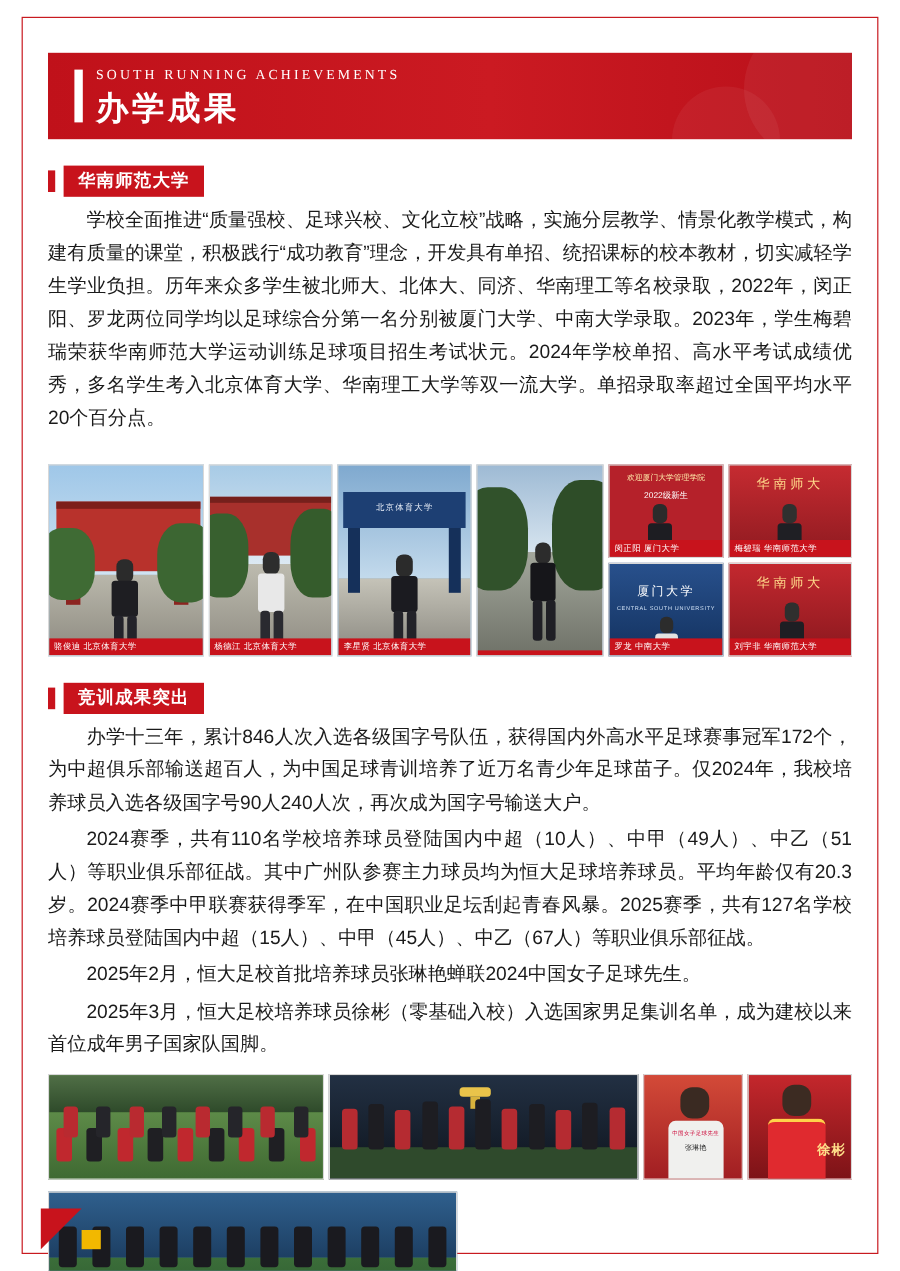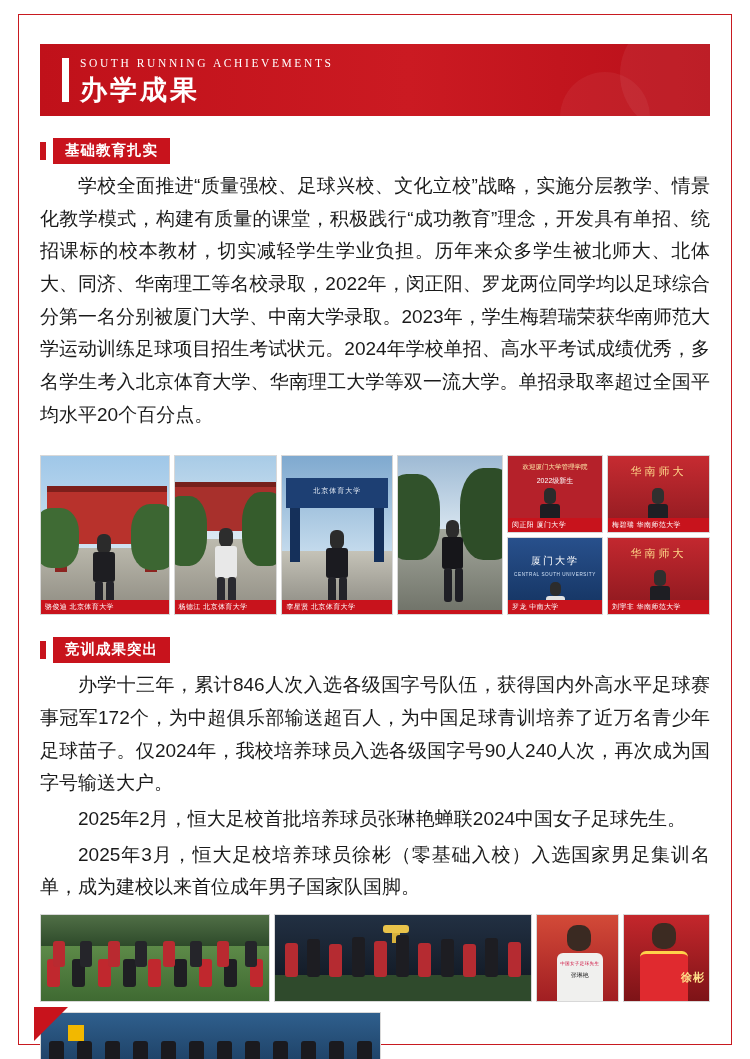--- a/index.html
+++ b/index.html
@@ -107,21 +107,21 @@
   .section-head .label {
     background: #c8131c;
     color: #ffffff;
     font-size: 14.5px;
     font-weight: bold;
     padding: 3px 12px 4px 12px;
     letter-spacing: 1px;
   }
 
   .para {
-    font-size: 19px;
+    font-size: 16px;
     line-height: 1.72;
     color: #1a1a1a;
     text-align: justify;
     text-indent: 2em;
     margin: 3px 0 0 0;
     font-family: "Liberation Sans", sans-serif;
   }
 
   
   .photo-row {
@@ -208,21 +208,21 @@
     <div class="banner">
       <div class="deco1"></div>
       <div class="deco2"></div>
       <div class="bar"></div>
       <div class="eng">SOUTH  RUNNING  ACHIEVEMENTS</div>
       <div class="cn">办学成果</div>
     </div>
 
     <div class="section-head">
       <div class="tag"></div>
-      <div class="label">基础教育扎实</div>
+      <div class="label">华南师范大学</div>
     </div>
     <p class="para">学校全面推进“质量强校、足球兴校、文化立校”战略，实施分层教学、情景化教学模式，构建有质量的课堂，积极践行“成功教育”理念，开发具有单招、统招课标的校本教材，切实减轻学生学业负担。历年来众多学生被北师大、北体大、同济、华南理工等名校录取，2022年，闵正阳、罗龙两位同学均以足球综合分第一名分别被厦门大学、中南大学录取。2023年，学生梅碧瑞荣获华南师范大学运动训练足球项目招生考试状元。2024年学校单招、高水平考试成绩优秀，多名学生考入北京体育大学、华南理工大学等双一流大学。单招录取率超过全国平均水平20个百分点。</p>
 
     <div class="photo-row">
 
       <div class="photo" style="width:131px;height:160px;background:#9ec4e0;">
         <div class="sky" style="background:linear-gradient(#9fc7e8,#cfe3f2);height:58%;"></div>
         <div class="ground" style="background:linear-gradient(#b9b7ab,#8d8a80);height:42%;"></div>
         <div class="gate" style="left:6px;top:30px;width:120px;height:52px;background:#b8322c;border-top:6px solid #7d1f1b;"></div>
         <div class="gate" style="left:14px;top:76px;width:12px;height:40px;background:#8c2420;"></div>
@@ -314,20 +314,21 @@
           </div>
         </div>
       </div>
     </div>
 
     <div class="section-head">
       <div class="tag"></div>
       <div class="label">竞训成果突出</div>
     </div>
     <p class="para">办学十三年，累计846人次入选各级国字号队伍，获得国内外高水平足球赛事冠军172个，为中超俱乐部输送超百人，为中国足球青训培养了近万名青少年足球苗子。仅2024年，我校培养球员入选各级国字号90人240人次，再次成为国字号输送大户。</p>
+    <p class="para">2024赛季，共有110名学校培养球员登陆国内中超（10人）、中甲（49人）、中乙（51人）等职业俱乐部征战。其中广州队参赛主力球员均为恒大足球培养球员。平均年龄仅有20.3岁。2024赛季中甲联赛获得季军，在中国职业足坛刮起青春风暴。2025赛季，共有127名学校培养球员登陆国内中超（15人）、中甲（45人）、中乙（67人）等职业俱乐部征战。</p>
     <p class="para">2025年2月，恒大足校首批培养球员张琳艳蝉联2024中国女子足球先生。</p>
     <p class="para">2025年3月，恒大足校培养球员徐彬（零基础入校）入选国家男足集训名单，成为建校以来首位成年男子国家队国脚。</p>
 
     <div class="bigrow">
 
       <div class="photo" style="width:234px;height:88px;background:#4b7c3a;">
         <div style="position:absolute;left:0;top:0;right:0;height:36%;background:linear-gradient(#506f46,#2e4a2a);"></div>
         <div style="position:absolute;left:0;bottom:0;right:0;height:64%;background:linear-gradient(#5d8a48,#3f6a32);"></div>
         <div style="position:absolute;left:6px;bottom:14px;right:6px;height:28px;display:flex;justify-content:space-between;">
           <div class="fig" style="position:relative;width:13px;height:28px;background:#c0282e;border-radius:3px;"></div>

